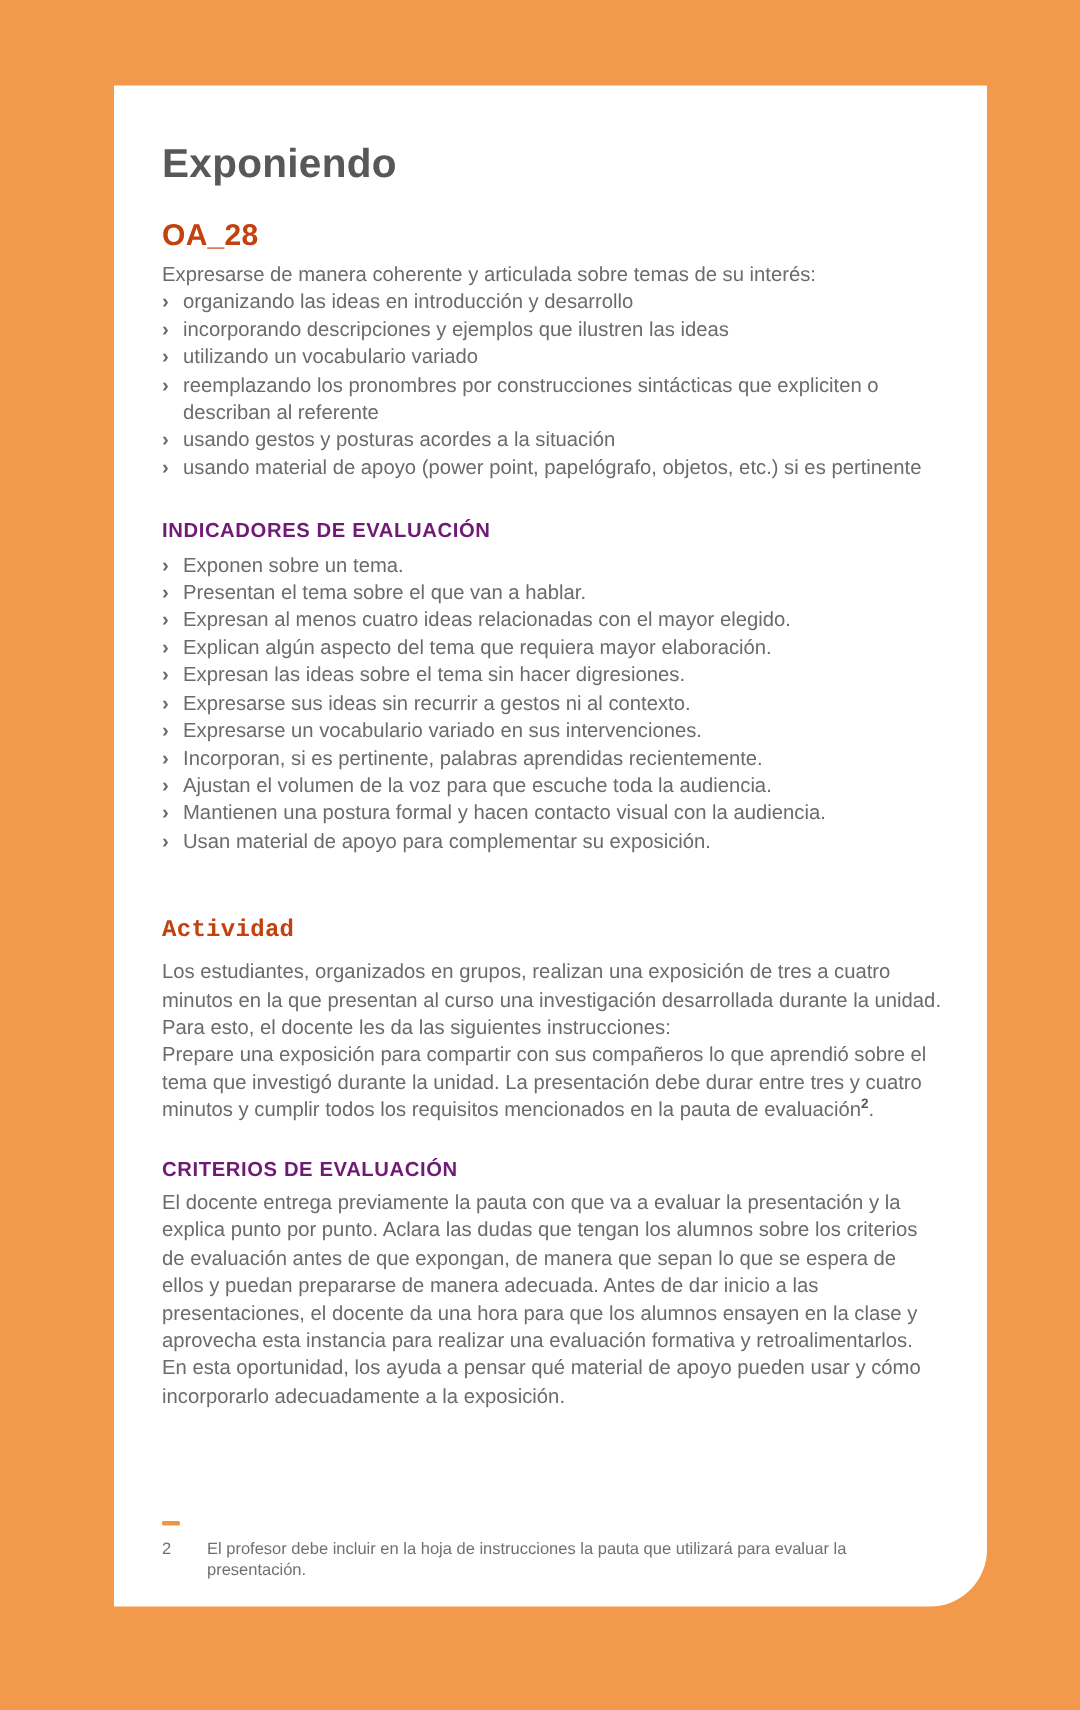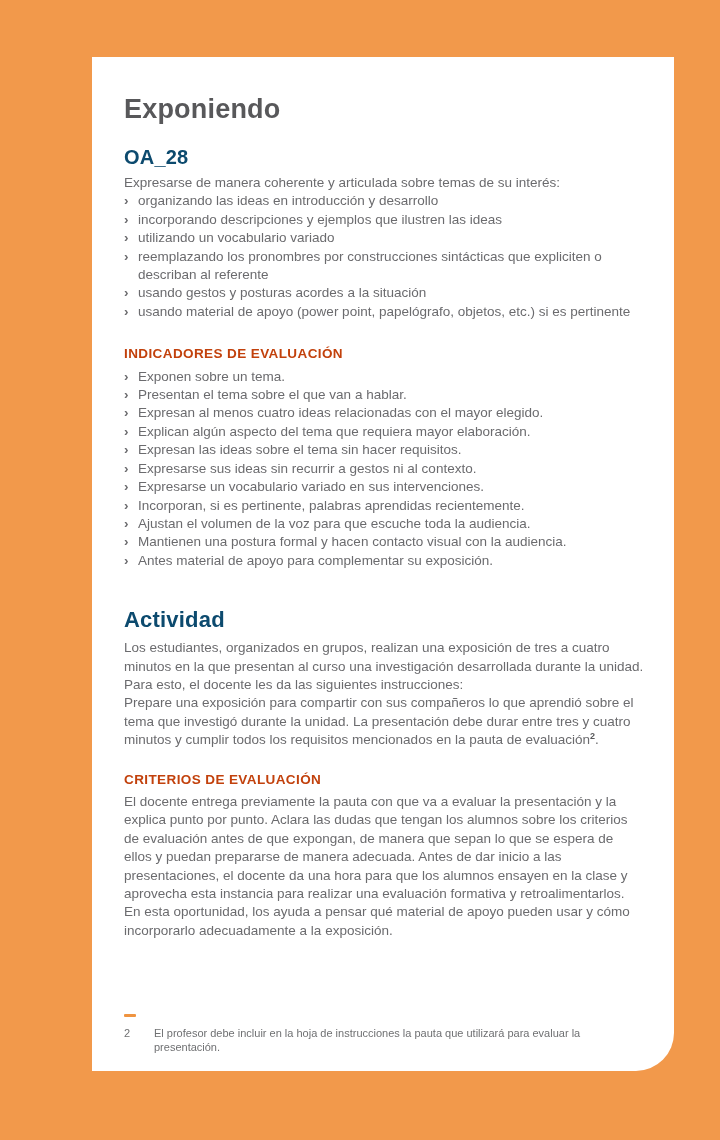--- a/index.html
+++ b/index.html
@@ -10,21 +10,21 @@
     overflow: hidden;
   }
   .page {
     position: relative;
     width: 720px;
     height: 1140px;
     background: #F2994B;
   }
   .card {
     position: absolute;
-    left: 92px;
+    left: 76px;
     top: 57px;
     width: 582px;
     height: 1014px;
     background: #FFFFFF;
     border-radius: 0 0 38px 0;
   }
   .content {
     padding: 37px 30px 0 32px;
     color: #6B6B6E;
     font-size: 13.5px;
@@ -32,34 +32,35 @@
   }
   .doc-title {
     font-size: 27px;
     line-height: 30px;
     font-weight: bold;
     color: #58585A;
     letter-spacing: 0.2px;
     margin-bottom: 21px;
   }
   .orange-heading {
-    color: #0c4a6e;
+    color: #c2410c;
     font-weight: bold;
     font-size: 20px;
     line-height: 24px;
     margin-bottom: 5px;
     letter-spacing: 0.2px;
   }
   .orange-heading.lg {
-    font-size: 22px;
+    font-size: 16px;
     line-height: 26px;
     margin-bottom: 6px;
+    font-family: Liberation Mono, monospace;
   }
   .section-heading {
-    color: #c2410c;
+    color: #701a75;
     font-weight: bold;
     font-size: 13.5px;
     letter-spacing: 0.4px;
     margin-bottom: 4px;
   }
   .intro { margin-bottom: 0; }
   ul.bullets { list-style: none; }
   ul.bullets li {
     display: flex;
     align-items: flex-start;
@@ -158,21 +159,21 @@
         <li>
           <span class="marker">›</span>
           <span class="bullet-text">Expresan al menos cuatro ideas relacionadas con el mayor elegido.</span>
         </li>
         <li>
           <span class="marker">›</span>
           <span class="bullet-text">Explican algún aspecto del tema que requiera mayor elaboración.</span>
         </li>
         <li>
           <span class="marker">›</span>
-          <span class="bullet-text">Expresan las ideas sobre el tema sin hacer requisitos.</span>
+          <span class="bullet-text">Expresan las ideas sobre el tema sin hacer digresiones.</span>
         </li>
         <li>
           <span class="marker">›</span>
           <span class="bullet-text">Expresarse sus ideas sin recurrir a gestos ni al contexto.</span>
         </li>
         <li>
           <span class="marker">›</span>
           <span class="bullet-text">Expresarse un vocabulario variado en sus intervenciones.</span>
         </li>
         <li>
@@ -182,21 +183,21 @@
         <li>
           <span class="marker">›</span>
           <span class="bullet-text">Ajustan el volumen de la voz para que escuche toda la audiencia.</span>
         </li>
         <li>
           <span class="marker">›</span>
           <span class="bullet-text">Mantienen una postura formal y hacen contacto visual con la audiencia.</span>
         </li>
         <li>
           <span class="marker">›</span>
-          <span class="bullet-text">Antes material de apoyo para complementar su exposición.</span>
+          <span class="bullet-text">Usan material de apoyo para complementar su exposición.</span>
         </li>
       </ul>
 
       <div class="gap-lg"></div>
 
       <h2 class="orange-heading lg">Actividad</h2>
       <p class="body-par">Los estudiantes, organizados en grupos, realizan una exposición de tres a cuatro minutos en la que presentan al curso una investigación desarrollada durante la unidad. Para esto, el docente les da las siguientes instrucciones:</p>
       <p class="body-par"><span>Prepare una exposición para compartir con sus compañeros lo que aprendió sobre el tema que investigó durante la unidad. La presentación debe durar entre tres y cuatro minutos y cumplir todos los requisitos mencionados en la pauta de evaluación</span><sup class="fn-ref">2</sup><span>.</span></p>
 
       <div class="gap-sm"></div>

